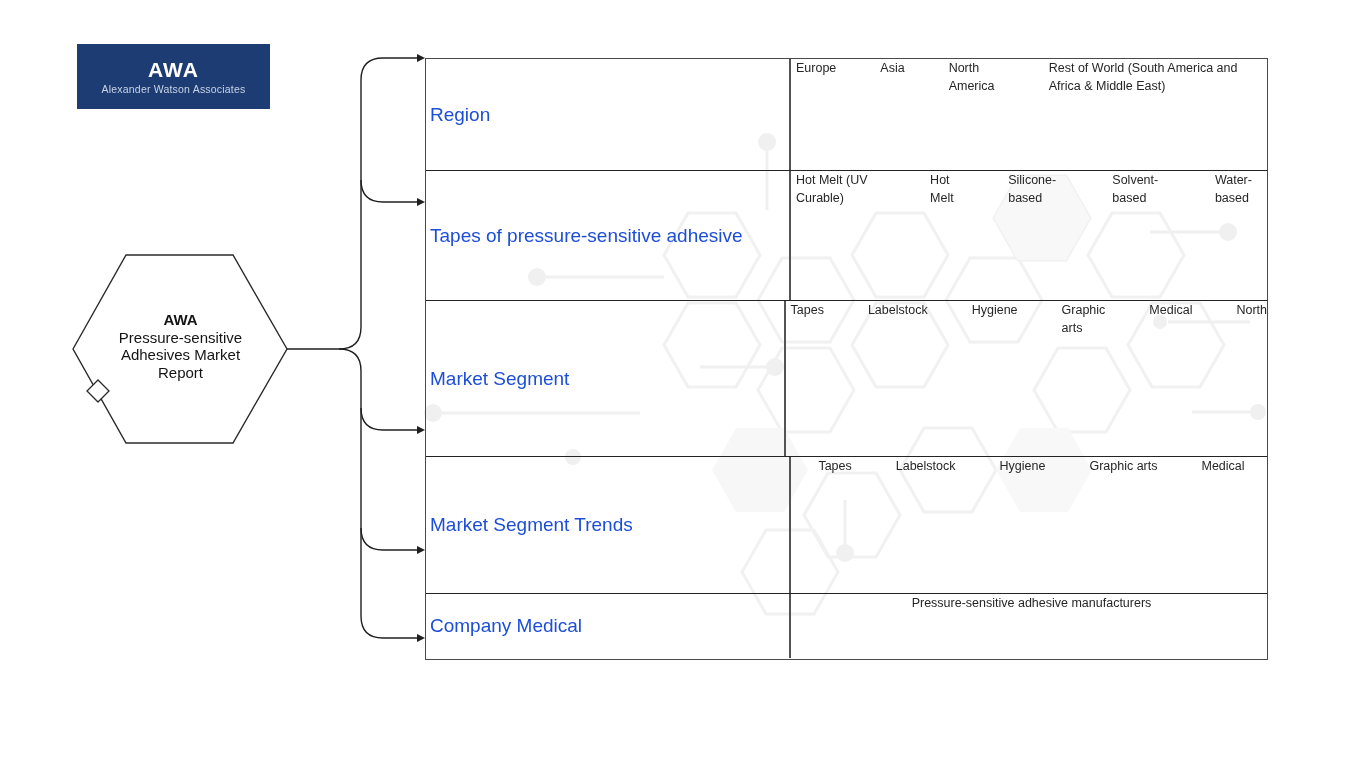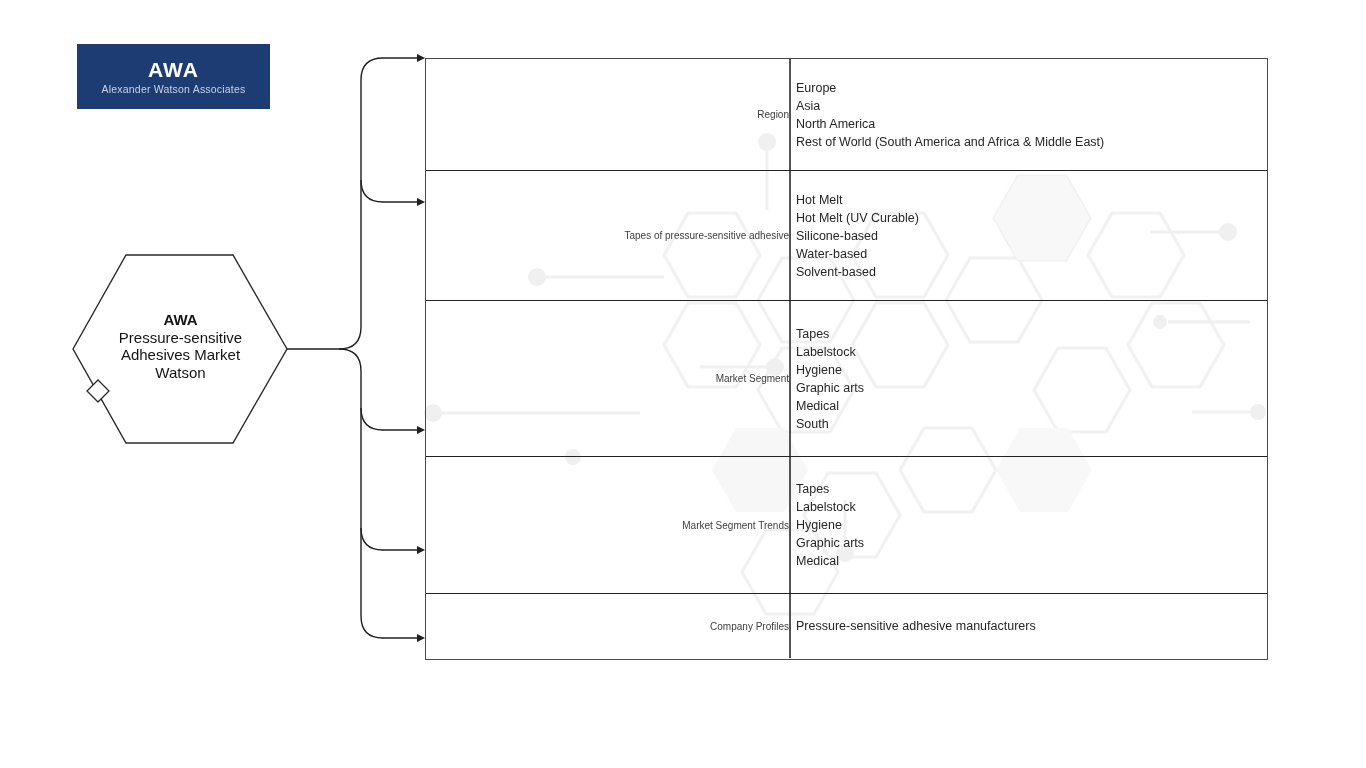--- a/index.html
+++ b/index.html
@@ -31,25 +31,25 @@
   #report-table {
     position:absolute; left:425px; top:58px; width:843px; height:602px;
     box-sizing:border-box; border:1.5px solid #4a4a4a; z-index:1;
     display:flex; flex-direction:column; background:transparent;
   }
   .trow { display:flex; box-sizing:border-box; border-top:1.5px solid #232323; flex:none; }
   .trow.first { border-top:none; }
   .cell-label {
     width:365px; box-sizing:border-box; border-right:2px solid #545454;
     display:flex; align-items:center; padding-left:4px;
-    font-size:10px; color:#404040;justify-content:flex-end;
+    font-size:19px; color:#1d4ed8;
   }
   .cell-items {
-    flex:1; display:flex; flex-direction:column; justify-content:center;
-    padding-left:5px; font-size:12.5px; line-height:18px; color:#262626;
+    flex:1; display:flex; flex-direction:row; justify-content:center;
+    padding-left:5px; font-size:12.5px; line-height:18px; color:#262626;gap:44px;
   }
   .cell-items span { display:block; }
 </style>
 </head>
 <body>
 
 <div id="canvas">
 
   <svg id="bg-svg" width="1366" height="768" viewBox="0 0 1366 768">
 
@@ -117,21 +117,21 @@
 
   <div id="logo">
     <div class="logo-title">AWA</div>
     <div class="logo-sub">Alexander Watson Associates</div>
   </div>
 
   <div id="hex-text">
     <span class="hex-title">AWA</span>
     <span>Pressure-sensitive</span>
     <span>Adhesives Market</span>
-    <span>Watson</span>
+    <span>Report</span>
   </div>
 
   <div id="report-table">
 
     <div class="trow first" style="height:111px;">
       <div class="cell-label">
         <span>Region</span>
       </div>
       <div class="cell-items">
         <span>Europe</span>
@@ -139,58 +139,58 @@
         <span>North America</span>
         <span>Rest of World (South America and Africa &amp; Middle East)</span>
       </div>
     </div>
 
     <div class="trow" style="height:130px;">
       <div class="cell-label">
         <span>Tapes of pressure-sensitive adhesive</span>
       </div>
       <div class="cell-items">
+        <span>Hot Melt (UV Curable)</span>
         <span>Hot Melt</span>
-        <span>Hot Melt (UV Curable)</span>
         <span>Silicone-based</span>
+        <span>Solvent-based</span>
         <span>Water-based</span>
-        <span>Solvent-based</span>
       </div>
     </div>
 
     <div class="trow" style="height:156px;">
       <div class="cell-label">
         <span>Market Segment</span>
       </div>
       <div class="cell-items">
         <span>Tapes</span>
         <span>Labelstock</span>
         <span>Hygiene</span>
         <span>Graphic arts</span>
         <span>Medical</span>
-        <span>South</span>
+        <span>North</span>
       </div>
     </div>
 
     <div class="trow" style="height:137px;">
       <div class="cell-label">
         <span>Market Segment Trends</span>
       </div>
       <div class="cell-items">
         <span>Tapes</span>
         <span>Labelstock</span>
         <span>Hygiene</span>
         <span>Graphic arts</span>
         <span>Medical</span>
       </div>
     </div>
 
     <div class="trow" style="height:65px;">
       <div class="cell-label">
-        <span>Company Profiles</span>
+        <span>Company Medical</span>
       </div>
       <div class="cell-items">
         <span>Pressure-sensitive adhesive manufacturers</span>
       </div>
     </div>
 
   </div>
 </div>
 
 </body></html>

